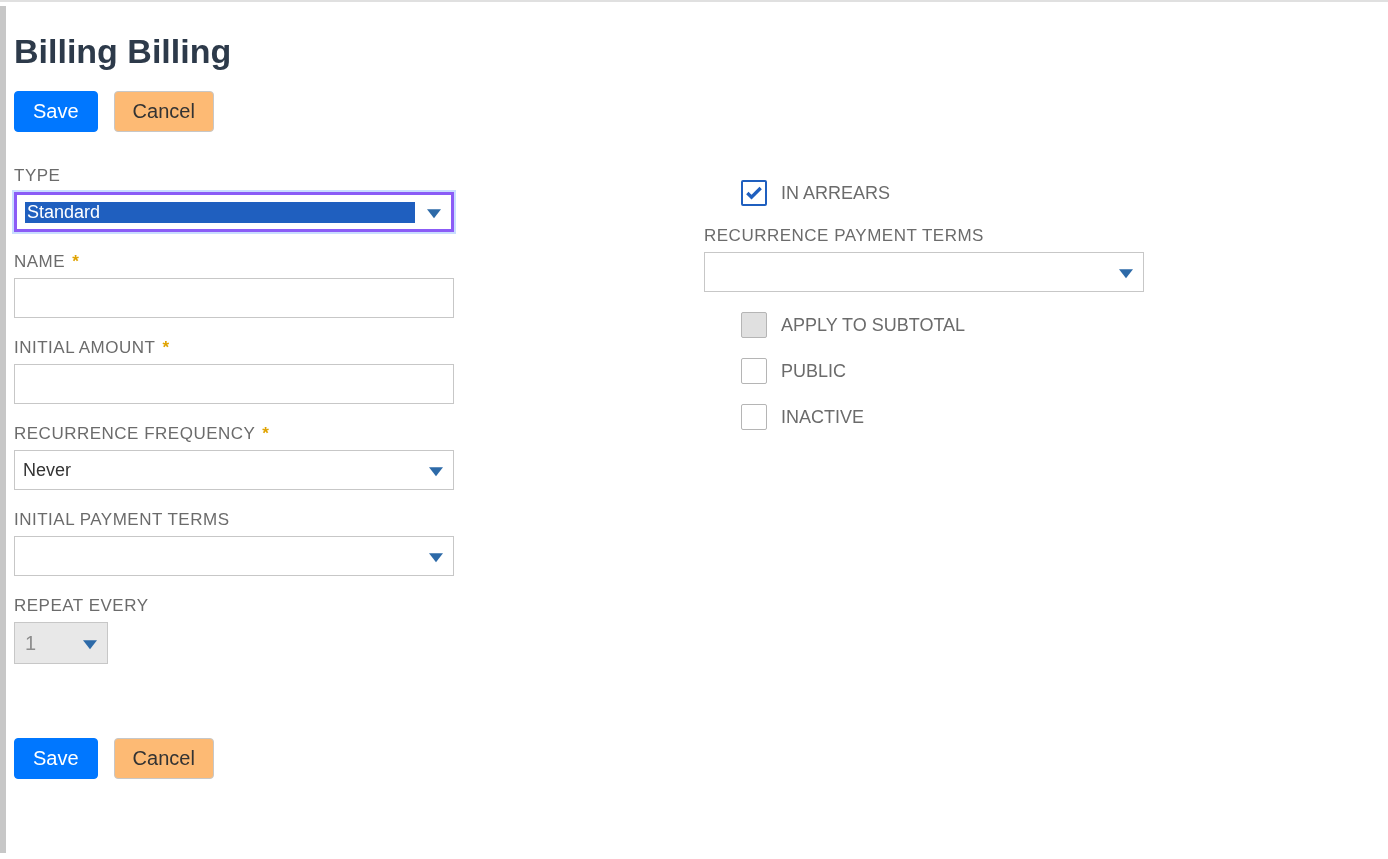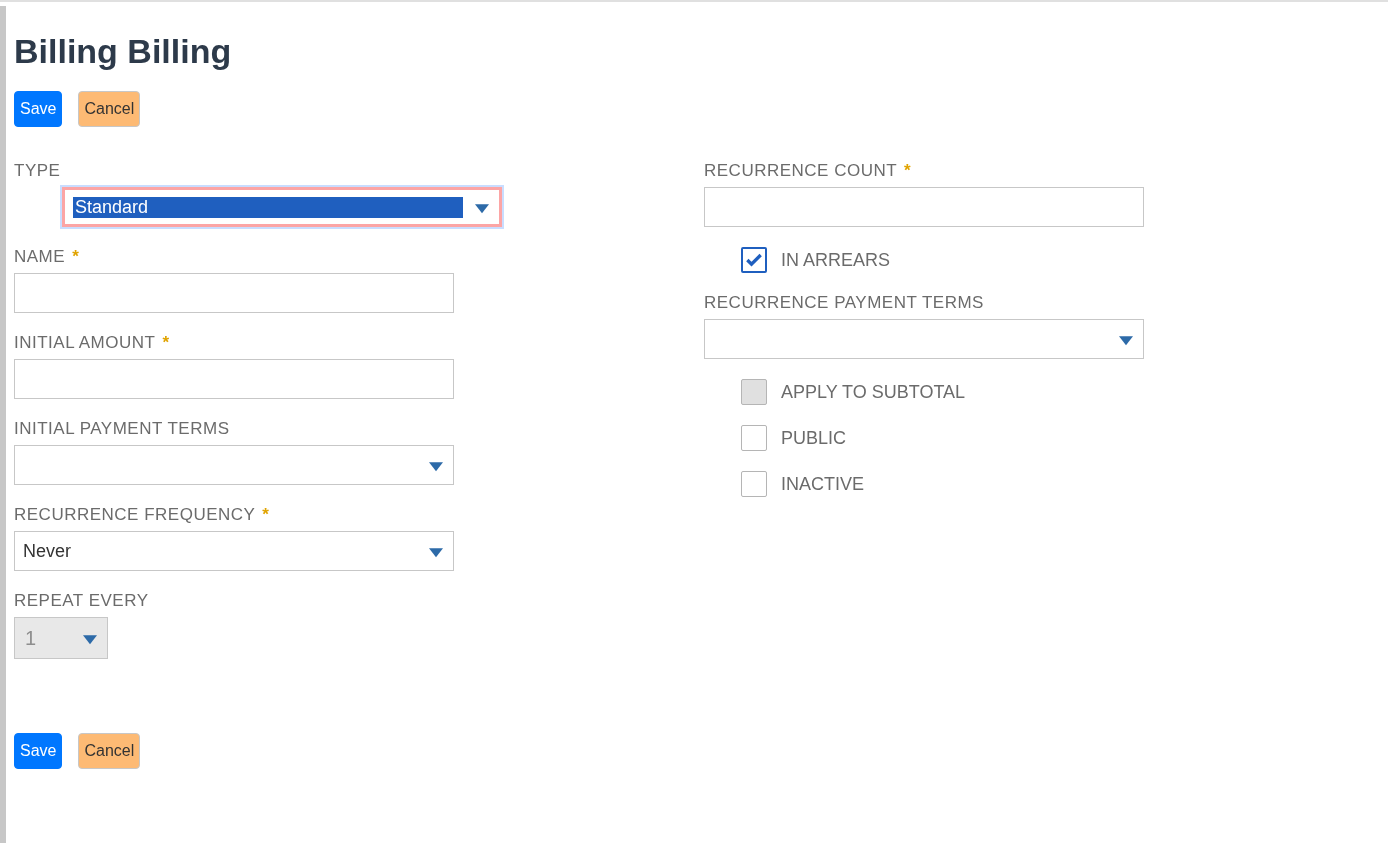--- a/index.html
+++ b/index.html
@@ -24,22 +24,22 @@
     font-weight: 700;
     color: #2d3a4a;
     margin: 10px 0 20px 0;
   }
   .button-row {
     display: flex;
     gap: 16px;
     margin-bottom: 34px;
   }
   .btn {
-    font-size: 16px;
-    padding: 8px 5px;
+    font-size: 20px;
+    padding: 8px 18px;
     border-radius: 4px;
     border: 1px solid transparent;
     cursor: pointer;
   }
   .btn-primary {
     background: #0077ff;
     color: #fff;
     border-color: #0077ff;
   }
   .btn-secondary {
@@ -78,23 +78,22 @@
     position: relative;
   }
   .text-input {
     padding: 4px 8px;
   }
   .select-wrapper {
     padding: 4px 36px 4px 8px;
     cursor: pointer;
   }
   .select-wrapper.focused {
-    border: 3px solid #fca5a5;
+    border: 3px solid #8b5cf6;
     box-shadow: 0 0 0 2px rgba(77,144,254,0.3);
-    margin-left: 48px;
   }
   .select-value { flex: 1; }
   .select-value.highlighted {
     background: #1f5fbf;
     color: #fff;
     padding: 0 2px;
   }
   .chevron {
     position: absolute;
     right: 10px;
@@ -190,57 +189,50 @@
 
       <div class="field">
         <div class="field-label">
           <span>INITIAL AMOUNT</span>
           <span class="req-star">*</span>
         </div>
         <input class="text-input" value="" style="">
       </div>
 
       <div class="field">
+        <div class="field-label">
+          <span>RECURRENCE FREQUENCY</span>
+          <span class="req-star">*</span>
+        </div>
+        <div class="select-wrapper">
+          <span class="select-value">Never</span>
+          <span class="chevron"></span>
+        </div>
+      </div>
+
+      <div class="field">
         <div class="field-label">INITIAL PAYMENT TERMS</div>
         <div class="select-wrapper">
           <span class="select-value"></span>
           <span class="chevron"></span>
         </div>
       </div>
 
       <div class="field">
-        <div class="field-label">
-          <span>RECURRENCE FREQUENCY</span>
-          <span class="req-star">*</span>
-        </div>
-        <div class="select-wrapper">
-          <span class="select-value">Never</span>
-          <span class="chevron"></span>
-        </div>
-      </div>
-
-      <div class="field">
         <div class="field-label">REPEAT EVERY</div>
         <div class="select-small">
           <span class="val">1</span>
           <span class="chevron"></span>
         </div>
       </div>
 
     </div>
 
     <div class="col">
 
-      <div class="field">
-        <div class="field-label">
-          <span>RECURRENCE COUNT</span>
-          <span class="req-star">*</span>
-        </div>
-        <input class="text-input" value="" style="">
-      </div>
 
       <div class="checkbox-row">
         <span class="checkbox checked checked-blue">
           <svg viewBox="0 0 24 24">
               <path fill="none" stroke="#1f5fbf" stroke-width="4" d="M4 12l5 5L20 6"></path>
             </svg>
         </span>
         <span class="checkbox-label">IN ARREARS</span>
       </div>
 

